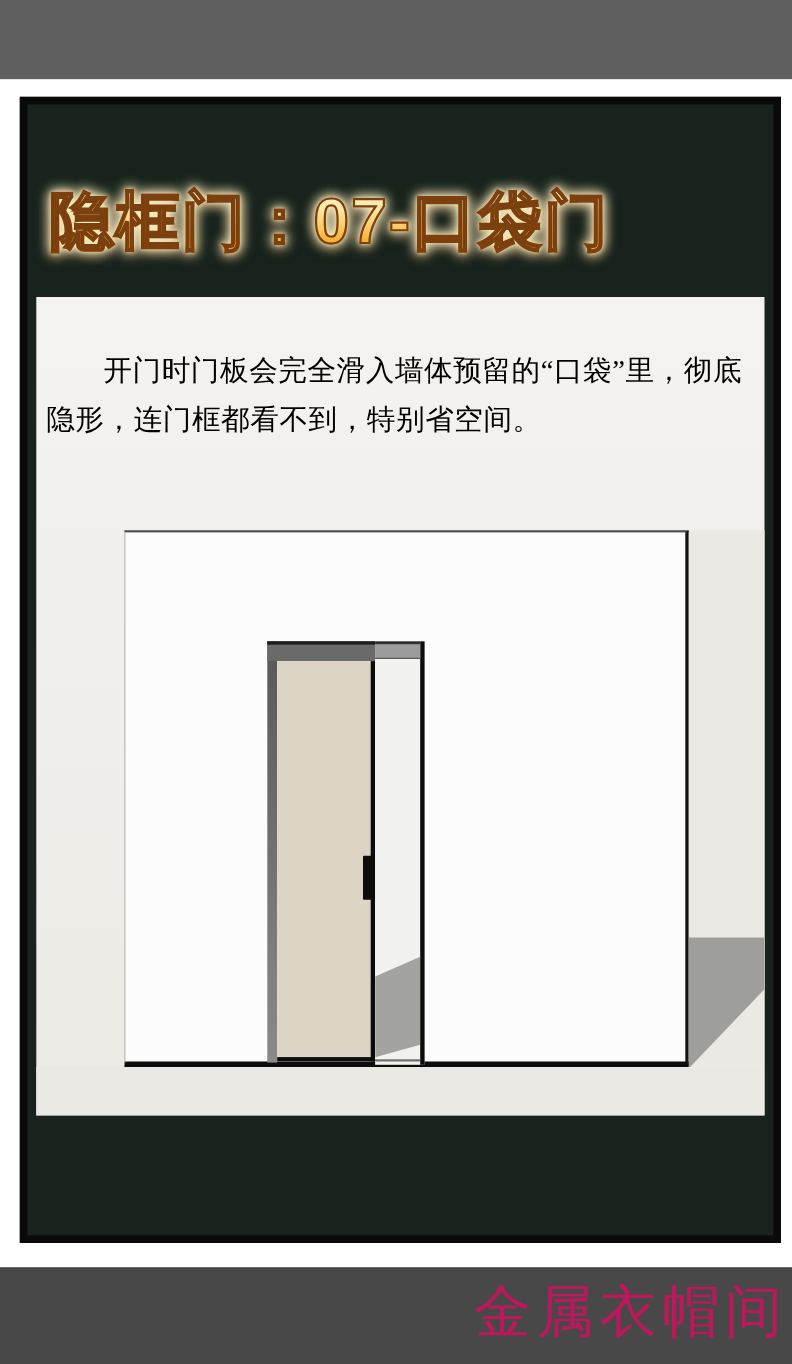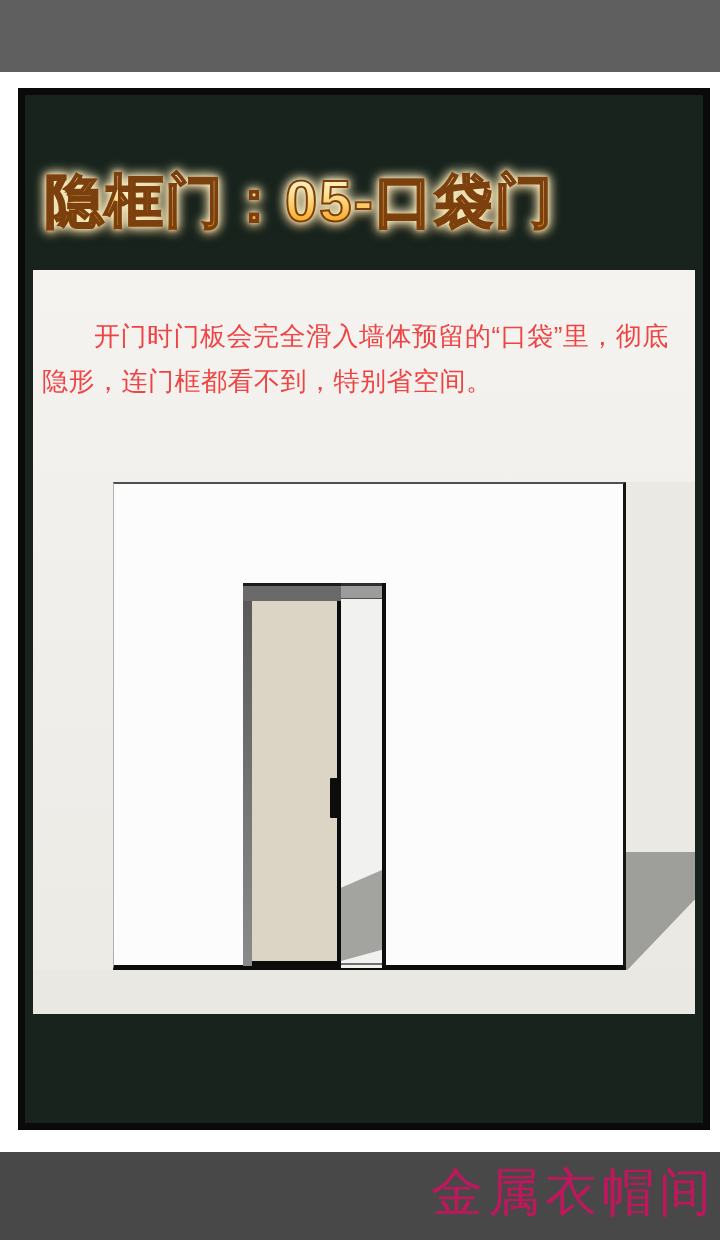--- a/index.html
+++ b/index.html
@@ -27,21 +27,21 @@
   @supports (-webkit-background-clip:text){
     .title{background:linear-gradient(180deg,#fff8e0 8%,#ffe49c 38%,#f6a81f 78%,#ef8f14 100%);
            -webkit-background-clip:text;background-clip:text;color:transparent;}
   }
 
   
   .card{left:33px;top:270px;width:662px;height:744px;
         background:linear-gradient(180deg,#f4f3f0 0%,#eceae5 100%);}
 
   .desc{left:42px;top:288px;width:650px;font-size:26px;line-height:45px;
-        color:#ef4444;text-indent:2em;letter-spacing:0.5px;}
+        color:#000000;text-indent:2em;letter-spacing:0.5px;font-family:Liberation Serif, serif;}
 
   
   .right-ground{left:626px;top:482px;width:69px;height:488px;background:#eae9e4;}
   .floor-strip{left:33px;top:970px;width:662px;height:44px;background:#e9e8e3;}
 
   .wall{left:113px;top:482px;width:513px;height:488px;background:#fcfcfc;
         box-sizing:border-box;
         border-top:2px solid #4f4f4f;border-left:1px solid #b3b1ab;
         border-right:3px solid #141414;border-bottom:5px solid #0c0c0c;}
 
@@ -68,21 +68,21 @@
   .watermark{right:4px;top:1158px;font-size:52px;letter-spacing:5px;color:#be185d;
         font-family:"DejaVu Serif","Liberation Serif",serif;white-space:nowrap;}
 </style>
 </head>
 <body>
 
 <div class="abs top-bar"></div>
 
 <div class="abs frame"></div>
 
-<div class="abs title">隐框门：05-口袋门</div>
+<div class="abs title">隐框门：07-口袋门</div>
 
 <div class="abs card">
   
 </div>
 
 <p class="abs desc">开门时门板会完全滑入墙体预留的“口袋”里，彻底隐形，连门框都看不到，特别省空间。</p>
 
 <div>
   <div class="abs right-ground"></div>
   <div class="abs floor-strip"></div>

